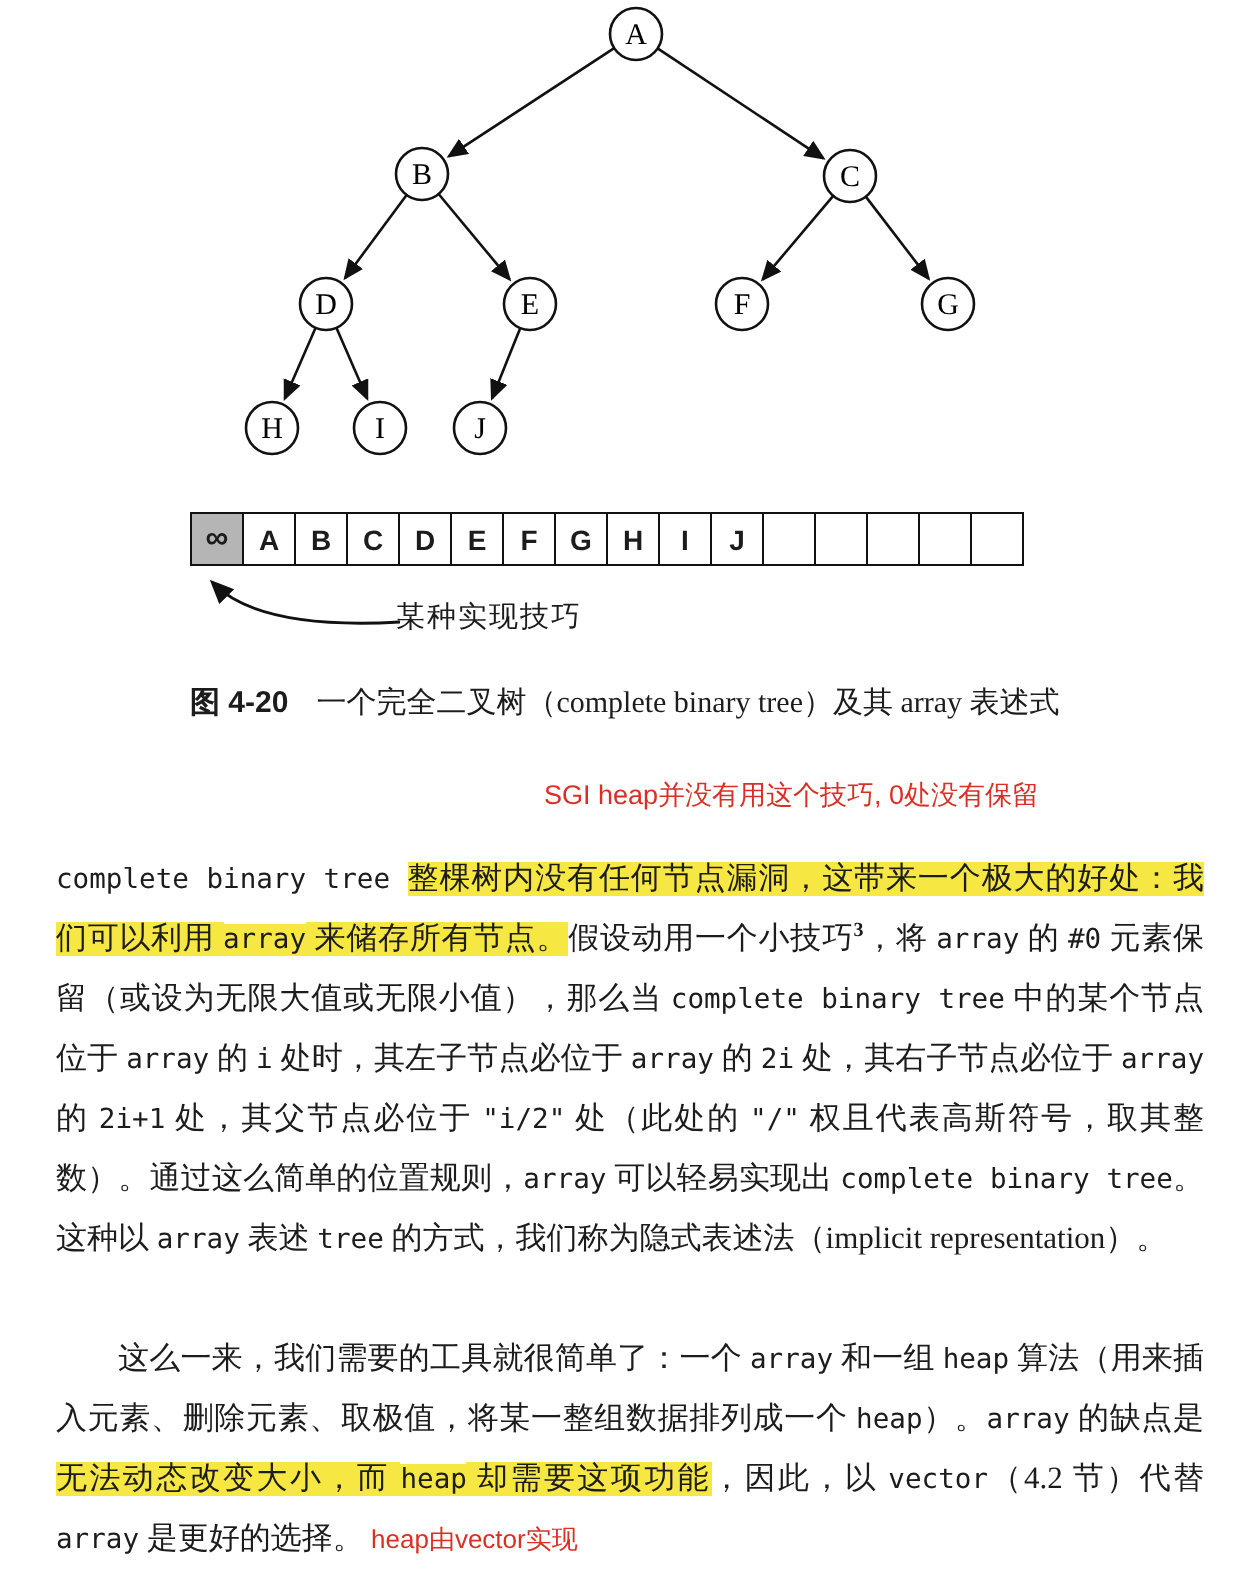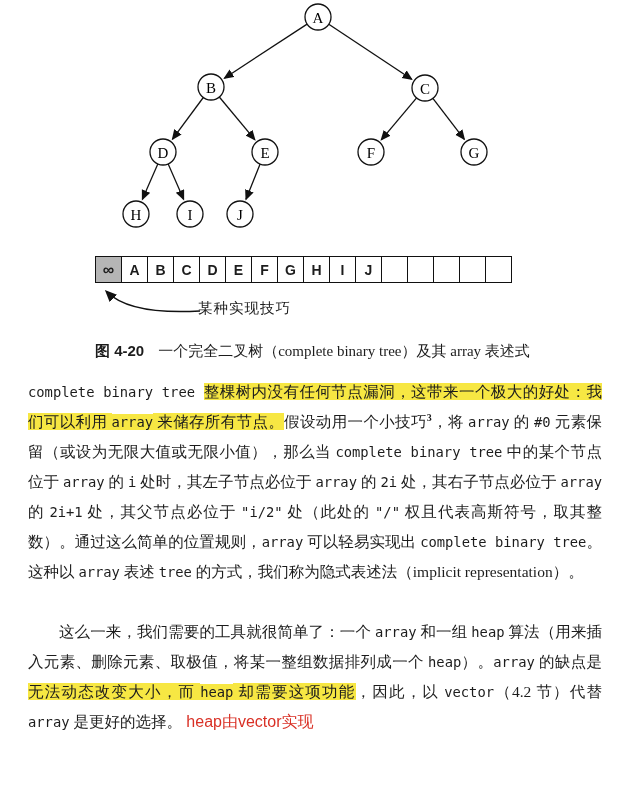--- a/index.html
+++ b/index.html
@@ -64,52 +64,52 @@
   .arrow-label {
     position: absolute;
     top: 299px;
     left: 198px;
     font-size: 14.5px;
     letter-spacing: 1px;
   }
 
   
   .caption {
-    margin: 10px 0 16px 95px;
+    margin: 10px 0 4px 95px;
     font-size: 15px;
     white-space: nowrap;
   }
   .caption .fig-no {
     font-family: "Liberation Sans", sans-serif;
     font-weight: 700;
     margin-right: 14px;
   }
 
   
   .red-note-top {
     margin: 28px 0 0 272px;
     color: #d93025;
     font-size: 13.5px;
     font-family: "Liberation Sans", sans-serif;
   }
   .red-ink {
     color: #d93025;
     font-family: "Liberation Sans", sans-serif;
-    font-size: 16px;
+    font-size: 13px;
     background: none;
   }
 
   
   .body-text {
     margin: 0 28px;
     font-size: 15.5px;
     line-height: 29px;
     text-align: justify;
   }
-  .para1 { margin-top: 0; }
+  .para1 { margin-top: 18px; }
   .para2 { margin-top: 30px; text-indent: 2em; }
   .code {
     font-family: "DejaVu Sans Mono", "Liberation Mono", monospace;
     font-size: 13.8px;
   }
   .hl {
     background: #f7e743;
   }
   sup {
     font-size: 10px;
@@ -187,18 +187,19 @@
       </defs>
       <path d="M 110 27 Q 40 31 17 8" fill="none" stroke="#111" stroke-width="1.5" marker-end="url(#hook-arrow-head)"></path>
     </svg>
     <div class="arrow-label">某种实现技巧</div>
   </div>
 
   <div class="caption">
     <span class="fig-no">图 4-20</span><span>一个完全二叉树（complete binary tree）及其 array 表述式</span>
   </div>
 
+  <div class="red-note-top">SGI heap并没有用这个技巧, 0处没有保留</div>
 
   <p class="body-text para1"><span class="code">complete binary tree </span><span class="hl">整棵树内没有任何节点漏洞，这带来一个极大的好处：我们可以利用 </span><span class="code hl">array</span><span class="hl"> 来储存所有节点。</span><span>假设动用一个小技巧</span><sup>3</sup><span>，将 </span><span class="code">array</span><span> 的 </span><span class="code">#0</span><span> 元素保留（或设为无限大值或无限小值），那么当 </span><span class="code">complete binary tree</span><span> 中的某个节点位于 </span><span class="code">array</span><span> 的 </span><span class="code">i</span><span> 处时，其左子节点必位于 </span><span class="code">array</span><span> 的 </span><span class="code">2i</span><span> 处，其右子节点必位于 </span><span class="code">array</span><span> 的 </span><span class="code">2i+1</span><span> 处，其父节点必位于 </span><span class="code">"i/2"</span><span> 处（此处的 </span><span class="code">"/"</span><span> 权且代表高斯符号，取其整数）。通过这么简单的位置规则，</span><span class="code">array</span><span> 可以轻易实现出 </span><span class="code">complete binary tree</span><span>。这种以 </span><span class="code">array</span><span> 表述 </span><span class="code">tree</span><span> 的方式，我们称为隐式表述法（implicit representation）。</span></p>
 
   <p class="body-text para2"><span>这么一来，我们需要的工具就很简单了：一个 </span><span class="code">array</span><span> 和一组 </span><span class="code">heap</span><span> 算法（用来插入元素、删除元素、取极值，将某一整组数据排列成一个 </span><span class="code">heap</span><span>）。</span><span class="code">array</span><span> 的缺点是</span><span class="hl">无法动态改变大小，而 </span><span class="code hl">heap</span><span class="hl"> 却需要这项功能</span><span>，因此，以 </span><span class="code">vector</span><span>（4.2 节）代替 </span><span class="code">array</span><span> 是更好的选择。</span><span class="red-ink">  heap由vector实现</span></p>
 
 </div>
 
 </body></html>

